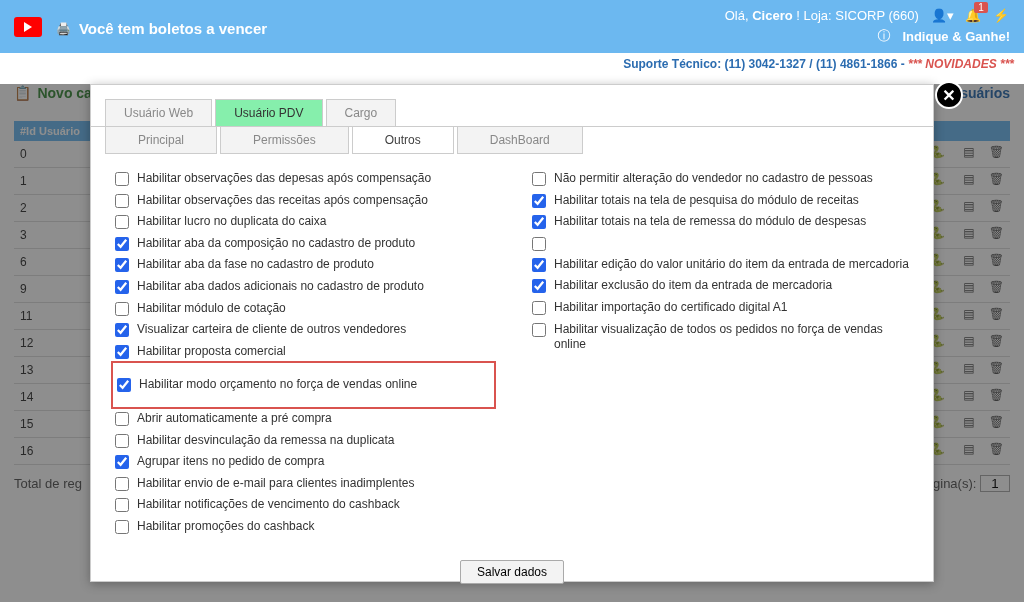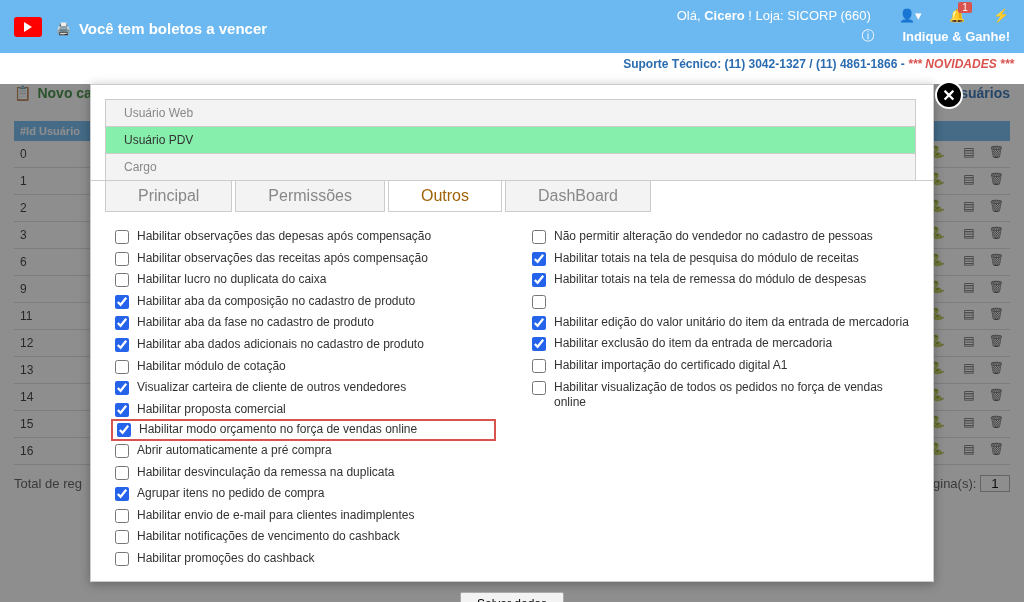--- a/index.html
+++ b/index.html
@@ -3,53 +3,53 @@
 <meta charset="utf-8">
 <style>
   * { box-sizing: border-box; margin: 0; padding: 0; font-family: Arial, sans-serif; }
   body { font-size: 12px; color: #333; background: #fff; }
   .header { background: #6cb8f0; color: #fff; padding: 8px 14px; display: flex; align-items: center; justify-content: space-between; }
   .header-left { display: flex; align-items: center; gap: 8px; }
   .yt-icon { width: 28px; height: 20px; background: #ff0000; border-radius: 3px; display: flex; align-items: center; justify-content: center; }
   .yt-tri { width:0; height:0; border-left:8px solid #fff; border-top:5px solid transparent; border-bottom:5px solid transparent; }
   .header-title { font-size: 15px; font-weight: bold; }
   .header-right { display:flex; flex-direction: column; align-items: flex-end; gap:4px; font-size:13px;}
-  .hr-row { display:flex; align-items:center; gap:28px;}
+  .hr-row { display:flex; align-items:center; gap:12px;}
   .badge-red{ background:#d9534f; color:#fff; padding:0 4px; border-radius:2px; font-size:10px;}
   .support-bar { text-align:right; padding: 4px 10px; font-size:12px; color:#2b6cb0; font-weight:bold;}
   .support-bar .nov { color:#d9534f; font-style: italic;}
   .page-area { position: relative; padding: 10px 14px; }
   .page-title { color:#3a8a3a; font-weight:bold; font-size:14px; display:flex; align-items:center; gap:6px; margin-bottom:10px;}
   .page-title-right { float:right; color:#2b6cb0;}
   .table { width:100%; border-collapse: collapse; margin-top:20px;}
   .table th { background:#6cb8f0; color:#fff; text-align:left; padding:4px 6px; font-size:11px;}
   .table td { padding:4px 6px; border-bottom:1px solid #ddd; font-size:12px;}
   .row-icons { text-align:right; white-space:nowrap;}
   .row-icons span { display:inline-block; width:18px; height:18px; margin-left:8px; }
   .ico-edit { color:#8a8a3a;}
   .ico-list { color:#555;}
   .ico-del { color:#555;}
   .footer-row { display:flex; justify-content:space-between; align-items:center; padding:10px 0; font-size:13px; color:#555;}
   .footer-row input { width:30px; text-align:center; border:1px solid #aaa;}
   
   .overlay { position:fixed; top:84px; left:0; right:0; bottom:0; background: rgba(30,30,30,0.5);}
   .modal { position:absolute; top:0px; left:90px; right:90px; bottom:20px; background:#fff; border:1px solid #ccc; box-shadow:0 2px 10px rgba(0,0,0,0.3);}
   .modal-close { position:absolute; top:-4px; right:-30px; width:28px; height:28px; border-radius:50%; background:#000; color:#fff; display:flex; align-items:center; justify-content:center; font-size:16px; font-weight:bold; border:2px solid #fff; cursor:pointer;}
-  .tabs { display:flex; padding: 14px 14px 0 14px; flex-direction: column; }
+  .tabs { display:flex; padding: 14px 14px 0 14px; }
   .tab { border:1px solid #ccc; border-bottom:none; padding:6px 18px; background:#f3f3f3; color:#888; font-size:12px; margin-right:3px; cursor:pointer;}
   .tab.active { background:#86efac; color:#333; }
   .sub-tabs { display:flex; padding:0 14px; border-top:1px solid #ccc;}
-  .sub-tab { border:1px solid #ccc; border-top:none; padding:6px 32px; background:#f3f3f3; color:#888; font-size:16px; margin-right:3px; cursor:pointer;}
-  .sub-tab.active { background:#fff; color:#a16207;}
+  .sub-tab { border:1px solid #ccc; border-top:none; padding:6px 32px; background:#f3f3f3; color:#888; font-size:12px; margin-right:3px; cursor:pointer;}
+  .sub-tab.active { background:#fff; color:#404040;}
   .tab-body { padding: 14px 24px; display:flex; gap: 40px;}
   .col { flex:1; }
   .ck-row { display:flex; align-items:flex-start; gap:8px; padding:3px 0; font-size:12px; }
   .ck-row input[type="checkbox"]{ width:14px; height:14px; accent-color:#2563eb; margin-top:1px; flex-shrink:0;}
   .ck-row label { line-height:1.3; }
-  .highlight { border:2px solid #d9534f; padding:1px 4px; margin:-1px -4px;}
+  .highlight { border:2px solid #d9534f; padding:14px 4px; margin:-1px -4px;}
   .save-bar { text-align:center; padding: 8px 0 18px 0;}
   .save-bar button { padding:4px 16px; font-size:12px; background:#f3f3f3; border:1px solid #aaa; border-radius:2px; cursor:pointer;}
 </style>
 </head>
 <body>
 
 <div class="header">
   <div class="header-left">
     <div class="yt-icon">
         <div class="yt-tri"></div>

